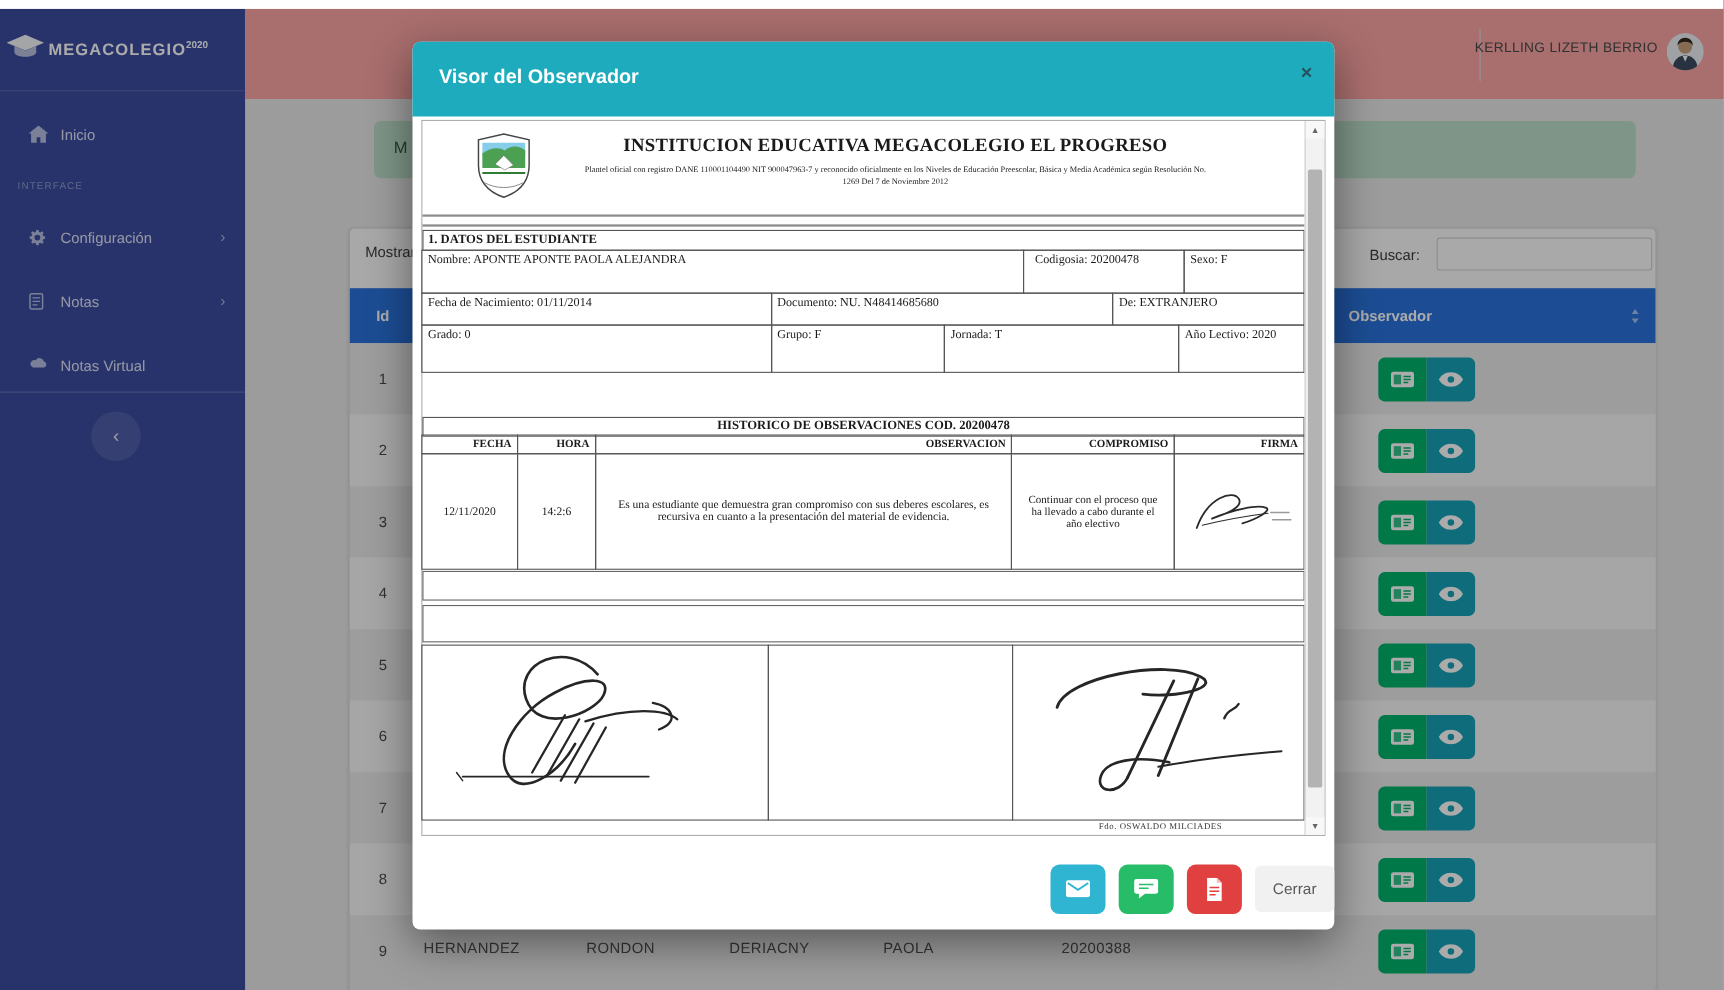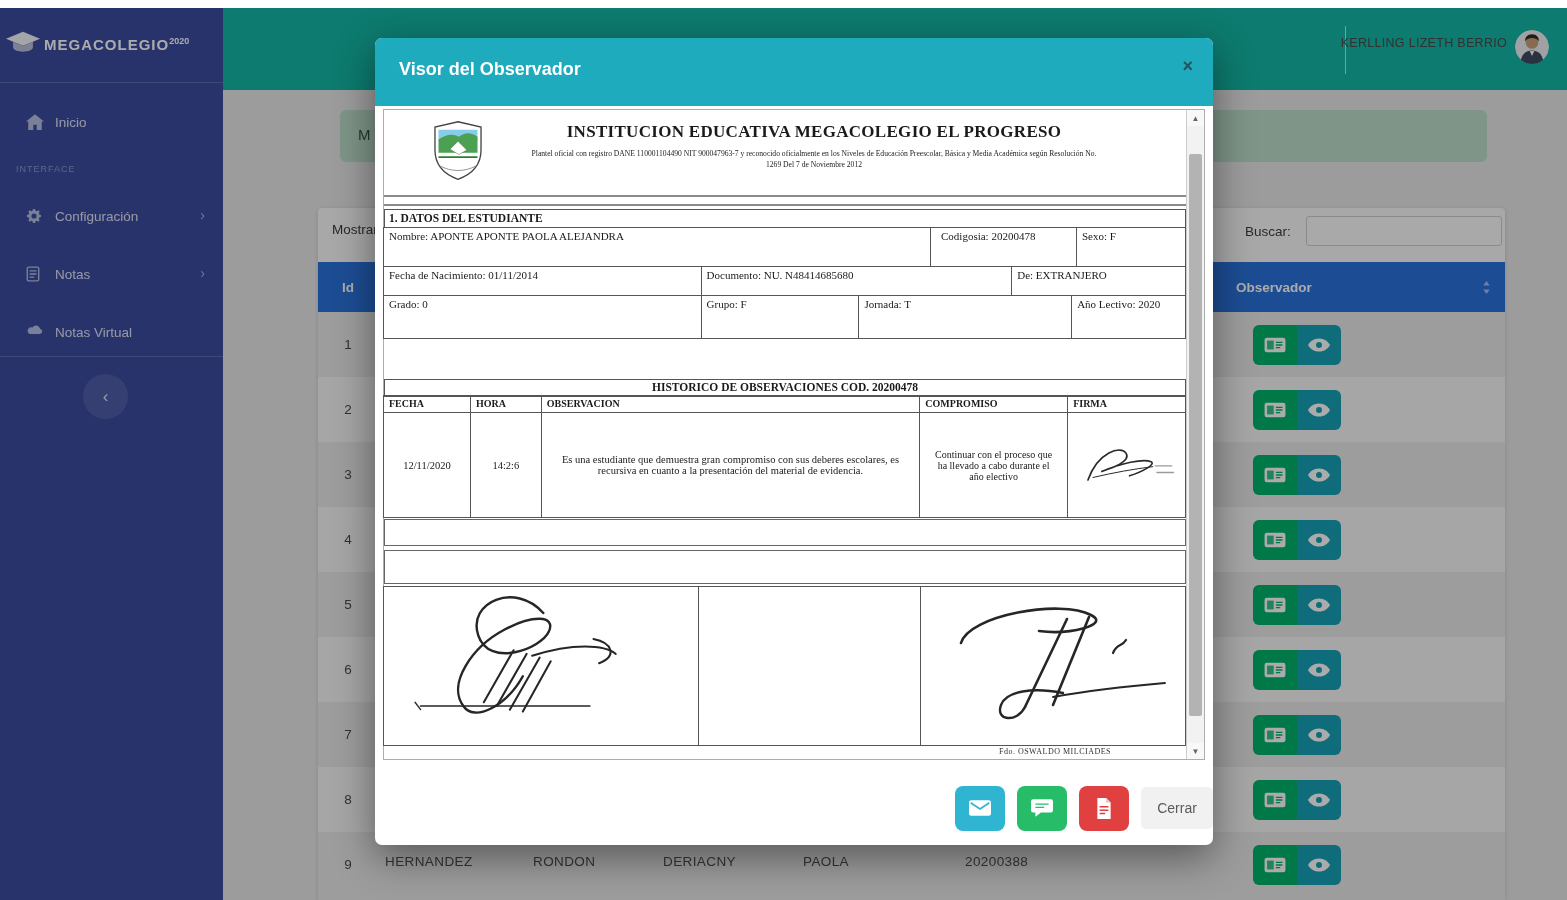--- a/index.html
+++ b/index.html
@@ -19,40 +19,40 @@
   .side-item{position:absolute;left:0;width:223px;height:40px;cursor:pointer;}
   .side-ico{position:absolute;left:26px;top:10px;width:18px;height:18px;opacity:.85;}
   .side-label{position:absolute;left:55px;top:11px;font-size:13.5px;color:#dfe3f5;}
   .side-chev{position:absolute;right:18px;top:9px;font-size:14px;color:#aab3dd;}
   .side-section{position:absolute;left:16px;top:156px;font-size:9px;letter-spacing:1px;color:#8e99cc;}
   .side-div2{position:absolute;left:0;top:348px;width:223px;border-top:1px solid rgba(255,255,255,.18);}
   .collapse-btn{position:absolute;left:83px;top:366px;width:45px;height:45px;border-radius:50%;
       background:rgba(255,255,255,.10);color:#e7eaf6;font-size:17px;display:flex;align-items:center;justify-content:center;cursor:pointer;}
 
   
-  .topbar{left:223px;top:8px;width:1344px;height:82px;background:#14b8a6;border-bottom:1px solid #e3e3e3;z-index:1;}
+  .topbar{left:223px;top:8px;width:1344px;height:82px;background:#fca5a5;border-bottom:1px solid #e3e3e3;z-index:1;}
   .topbar-div{position:absolute;left:1122px;top:18px;height:48px;border-left:1px solid #dcdcdc;}
   .user-name{position:absolute;right:60px;top:28px;font-size:12.5px;color:#4a4a4a;letter-spacing:.3px;}
   .avatar{position:absolute;right:18px;top:22px;width:34px;height:34px;border-radius:50%;overflow:hidden;cursor:pointer;}
 
   
   .content{left:223px;top:90px;width:1344px;height:810px;background:#e9e9e9;z-index:1;}
   .alert-green{position:absolute;left:117px;top:20px;width:1147px;height:52px;background:#bcdfc9;border-radius:6px;}
   .alert-text{position:absolute;left:18px;top:16px;font-size:15px;color:#2e5a3c;}
   .card{position:absolute;left:95px;top:118px;width:1187px;height:692px;background:#fbfbfb;border-radius:4px;
         box-shadow:0 1px 4px rgba(0,0,0,.15);}
   .mostrar{position:absolute;left:14px;top:14px;font-size:13.5px;color:#3c3c3c;}
   .buscar-label{position:absolute;left:927px;top:16px;font-size:13.5px;color:#3c3c3c;}
   .buscar-input{position:absolute;left:988px;top:8px;width:196px;height:30px;border:1px solid #cfcfcf;
         border-radius:3px;background:#fdfdfd;box-sizing:border-box;font-size:13px;padding:0 8px;}
   .thead{position:absolute;left:0;top:54px;width:1187px;height:50px;background:#2a73dd;color:#fff;}
   .th-id{position:absolute;left:0;top:0;width:60px;height:50px;display:flex;align-items:center;justify-content:center;
         font-weight:bold;font-size:13.5px;border-right:2px solid rgba(255,255,255,.35);}
   .th-obs{position:absolute;left:895px;top:0;width:292px;height:50px;display:flex;align-items:center;
-        font-weight:bold;font-size:13.5px;padding-left:23px;box-sizing:border-box;}
+        font-weight:bold;font-size:13.5px;padding-left:13px;box-sizing:border-box;}
   .th-sort{position:absolute;right:14px;top:19px;width:9px;height:13px;opacity:.75;cursor:pointer;}
   .trow{position:absolute;left:0;width:1187px;height:65px;}
   .trow.odd{background:#eaeaea;}
   .trow.even{background:#f8f8f8;}
   .td-id{position:absolute;left:0;top:0;width:60px;height:65px;display:flex;align-items:center;justify-content:center;
         font-size:13.5px;color:#4a4a4a;}
   .btn-group{position:absolute;left:935px;top:13px;width:88px;height:40px;display:flex;cursor:pointer;}
   .btn-card{width:44px;height:40px;background:#00b36b;border-radius:6px 0 0 6px;display:flex;align-items:center;justify-content:center;}
   .btn-eye{width:44px;height:40px;background:#17a2b8;border-radius:0 6px 6px 0;display:flex;align-items:center;justify-content:center;}
   .r9cell{position:absolute;top:22px;font-size:13.5px;color:#4f4f4f;letter-spacing:.4px;}
@@ -72,21 +72,21 @@
   .doc-abs{position:absolute;box-sizing:border-box;}
   .crest{left:38px;top:10px;width:78px;height:64px;}
   .doc-title{left:120px;top:12px;width:620px;text-align:center;font-size:17px;font-weight:bold;letter-spacing:.3px;}
   .doc-sub{left:140px;top:38px;width:580px;text-align:center;font-size:7.6px;line-height:1.5;color:#222;}
   .rule{left:0;width:802px;height:0;border-top:2px solid #8a8a8a;}
   .sec1{left:0;top:99px;width:802px;height:19px;border:1px solid #555;font-size:11.5px;font-weight:bold;padding:2px 4px;}
   .cellrow{left:0;width:802px;display:flex;}
   .cell{border:1px solid #555;margin-left:-1px;margin-top:-1px;padding:2px 5px;font-size:11px;box-sizing:border-box;}
   .hist-title{left:0;top:269px;width:802px;height:18px;border:1px solid #555;text-align:center;font-weight:bold;font-size:11.5px;padding-top:1px;}
   .hist-head{top:286px;}
-  .hist-head .cell{font-weight:bold;text-align:left;font-size:10px;}
+  .hist-head .cell{font-weight:bold;text-align:right;font-size:10px;}
   .hist-data{top:303px;}
   .hist-data .cell{display:flex;align-items:center;justify-content:center;text-align:center;}
   .empty1{left:0;top:409px;width:802px;height:27px;border:1px solid #666;}
   .empty2{left:0;top:440px;width:802px;height:34px;border:1px solid #666;}
   .signrow{left:0;top:476px;width:802px;height:160px;display:flex;}
   .signcell{border:1px solid #555;margin-left:-1px;box-sizing:border-box;position:relative;}
   .sign-caption{left:540px;top:637px;width:262px;text-align:center;font-size:8px;color:#333;letter-spacing:.5px;}
 
   .scrollbar{position:absolute;right:0;top:0;width:17px;height:649px;background:#f2f2f2;border-left:1px solid #ccc;}
   .sb-arrow{position:absolute;left:0;width:17px;height:16px;display:flex;align-items:center;justify-content:center;

